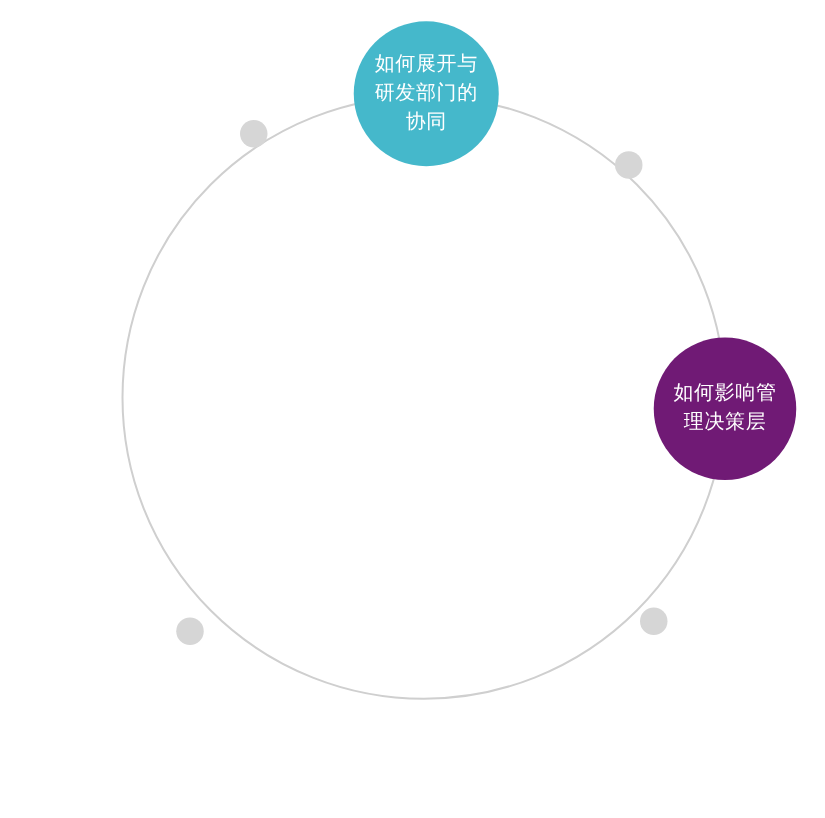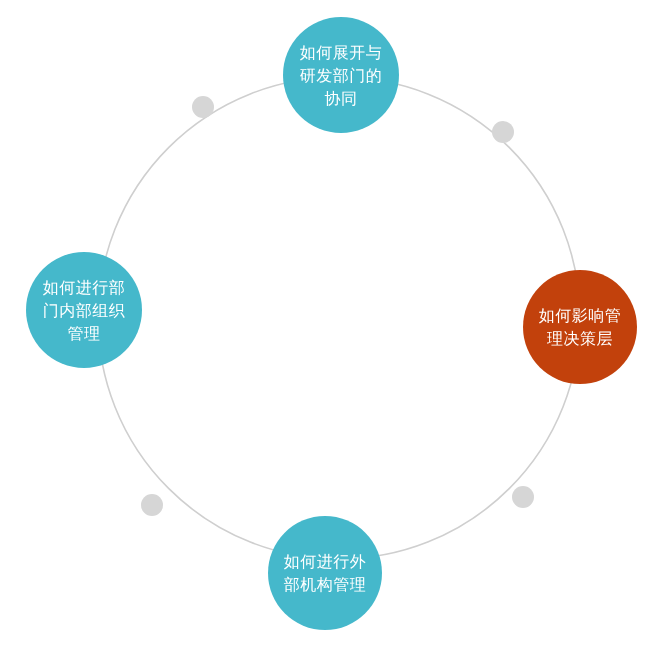--- a/index.html
+++ b/index.html
@@ -27,20 +27,21 @@
   }
   .node {
     position: absolute;
     border-radius: 50%;
     display: flex;
     align-items: center;
     justify-content: flex-start;
     text-align: center;
     color: #ffffff;
     box-sizing: border-box;
+    font-family: Liberation Mono, monospace;
   }
   .node-label {
     display: block;
     width: 100%;
     padding: 0 6px;
     box-sizing: border-box;
     white-space: pre-line;
     letter-spacing: 0.5px;
   }
   .node.center {
@@ -64,21 +65,21 @@
     height: 116px;
     left: 283px;
     top: 17px;
     background: #45b8cb;
   }
   .node.sat-right {
     width: 114px;
     height: 114px;
     left: 523px;
     top: 270px;
-    background: #c2410c;
+    background: #701a75;
   }
   .node.sat-bottom {
     width: 114px;
     height: 114px;
     left: 268px;
     top: 516px;
     background: #45b8cb;
   }
   .node.sat-left {
     width: 116px;
@@ -106,24 +107,15 @@
     <span class="node-label">如何展开与
 研发部门的
 协同</span>
   </div>
 
   <div class="node satellite sat-right">
     <span class="node-label">如何影响管
 理决策层</span>
   </div>
 
-  <div class="node satellite sat-bottom">
-    <span class="node-label">如何进行外
-部机构管理</span>
-  </div>
 
-  <div class="node satellite sat-left">
-    <span class="node-label">如何进行部
-门内部组织
-管理</span>
-  </div>
 
 </div>
 
 </body></html>

